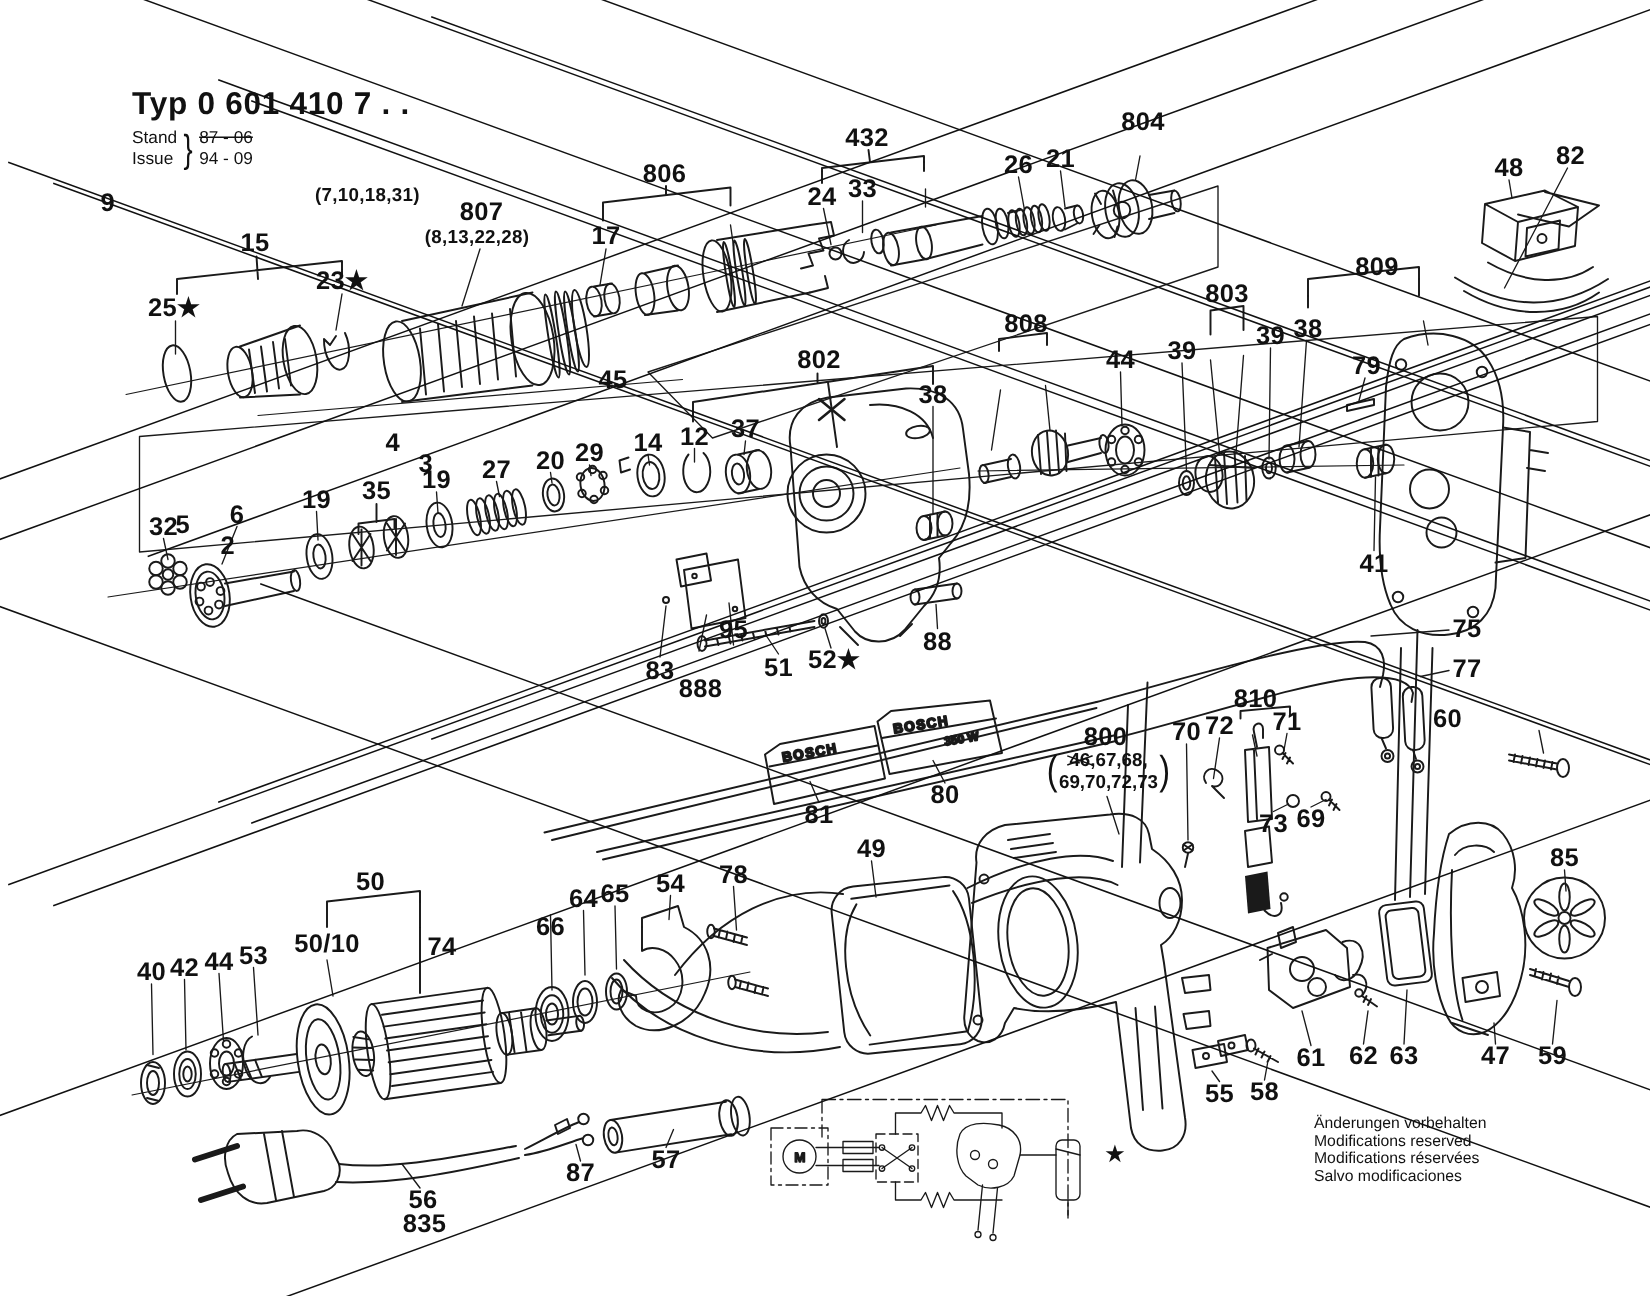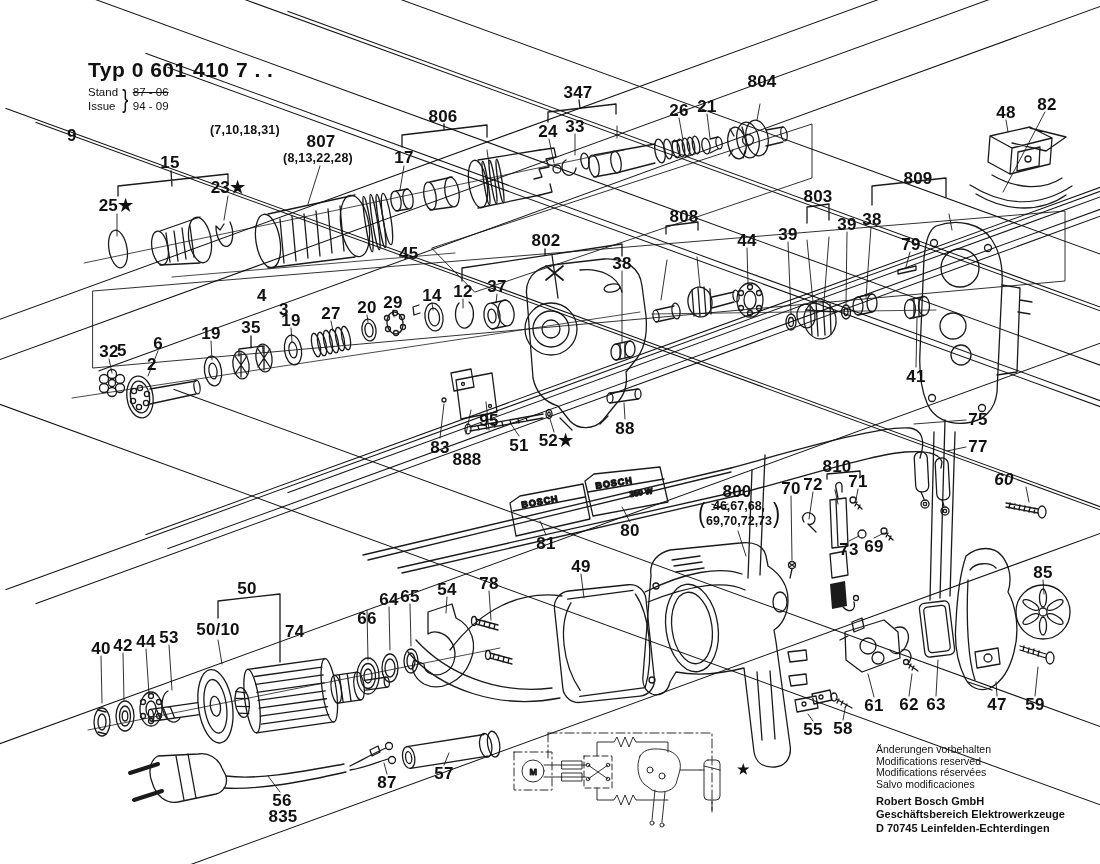--- a/index.html
+++ b/index.html
@@ -488,21 +488,21 @@
 
 <div id="labels">
       <div class="plabel" style="left: 170px; top: 162px;">15</div>
       <div class="plabel" style="left: 116px; top: 205px;">25★</div>
       <div class="plabel" style="left: 228px; top: 187px;">23★</div>
       <div class="plabel" style="left: 321px; top: 141px;">807</div>
       <div class="plabel" style="left: 318px; top: 158px; font-size: 12.5px;">(8,13,22,28)</div>
       <div class="plabel" style="left: 443px; top: 116px;">806</div>
       <div class="plabel" style="left: 404px; top: 157px;">17</div>
       <div class="plabel struck" style="left: 487px; top: 142px;">11</div>
-      <div class="plabel" style="left: 578px; top: 92px;">347</div>
+      <div class="plabel" style="left: 578px; top: 92px;">432</div>
       <div class="plabel" style="left: 548px; top: 131px;">24</div>
       <div class="plabel" style="left: 575px; top: 126px;">33</div>
       <div class="plabel struck" style="left: 617px; top: 118px;">9</div>
       <div class="plabel" style="left: 679px; top: 110px;">26</div>
       <div class="plabel" style="left: 707px; top: 106px; text-align: center;">21</div>
       <div class="plabel" style="left: 762px; top: 81px;">804</div>
       <div class="plabel struck" style="left: 760px; top: 96px; font-size: 12.5px;">(7,10,18,31)</div>
       <div class="plabel" style="left: 1006px; top: 112px;">48</div>
       <div class="plabel" style="left: 1047px; top: 104px;">82</div>
       <div class="plabel" style="left: 918px; top: 178px;">809</div>
@@ -539,21 +539,21 @@
       <div class="plabel" style="left: 519px; top: 445px;">51</div>
       <div class="plabel" style="left: 556px; top: 440px;">52★</div>
       <div class="plabel" style="left: 625px; top: 428px;">88</div>
       <div class="plabel" style="left: 978px; top: 419px;">75</div>
       <div class="plabel" style="left: 978px; top: 446px;">77</div>
       <div class="plabel" style="left: 837px; top: 466px;">810</div>
       <div class="plabel struck" style="left: 835px; top: 482px;">74</div>
       <div class="plabel" style="left: 858px; top: 481px;">71</div>
       <div class="plabel" style="left: 791px; top: 488px;">70</div>
       <div class="plabel" style="left: 813px; top: 484px;">72</div>
-      <div class="plabel" style="left: 1004px; top: 479px; font-style: italic;">60</div>
+      <div class="plabel" style="left: 965px; top: 479px;">60</div>
       <div class="plabel" style="left: 737px; top: 491px;">800</div>
       <div class="plabel" style="left: 849px; top: 549px;">73</div>
       <div class="plabel" style="left: 874px; top: 546px;">69</div>
       <div class="plabel" style="left: 1043px; top: 572px;">85</div>
       <div class="plabel" style="left: 581px; top: 566px;">49</div>
       <div class="plabel" style="left: 447px; top: 589px;">54</div>
       <div class="plabel" style="left: 489px; top: 583px;">78</div>
       <div class="plabel" style="left: 367px; top: 602px; margin-top: 16px;">66</div>
       <div class="plabel" style="left: 389px; top: 599px;">64</div>
       <div class="plabel" style="left: 410px; top: 596px;">65</div>
@@ -609,20 +609,15 @@
 
 <div id="footnote">
   <span class="fstar">★</span>
 </div>
 
 <div id="legal">
   <div>Änderungen vorbehalten</div>
   <div>Modifications reserved</div>
   <div>Modifications réservées</div>
   <div>Salvo modificaciones</div>
-  <div class="legal-co">
-    <div>Robert Bosch GmbH</div>
-    <div>Geschäftsbereich Elektrowerkzeuge</div>
-    <div>D 70745 Leinfelden-Echterdingen</div>
-  </div>
 </div>
 
 </div>
 
 </body></html>

